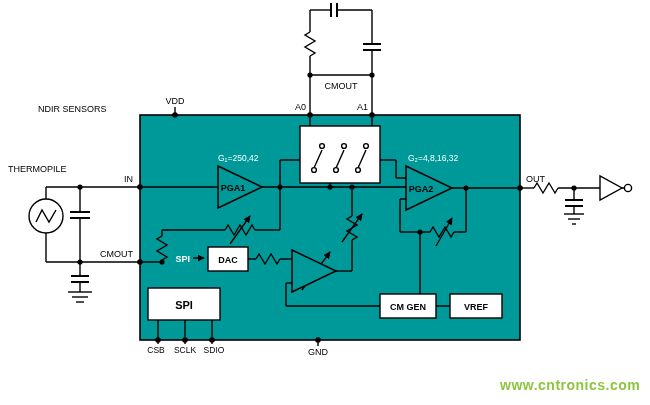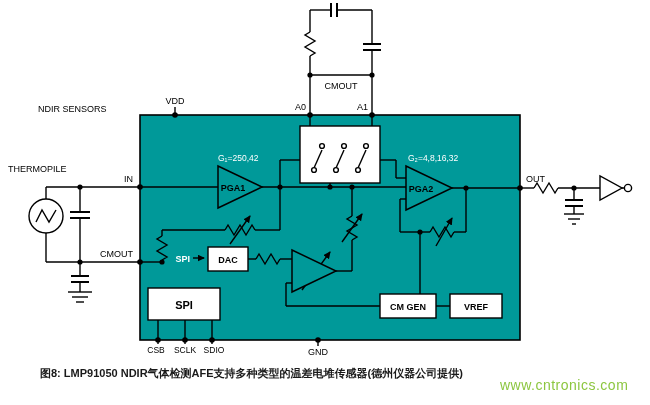--- a/index.html
+++ b/index.html
@@ -12,21 +12,21 @@
   .lbl-b{font-size:9px;font-weight:bold;}
   .lbl-w{fill:#ffffff;}
   .lbl-box{font-size:11px;font-weight:bold;}
   .wire{stroke:#000;stroke-width:1.4;fill:none;}
   .wire2{stroke:#000;stroke-width:2;fill:none;}
   .whitebox{fill:#ffffff;stroke:#000;stroke-width:1.4;}
   .amp{fill:#009999;stroke:#000;stroke-width:1.5;}
   .dot{fill:#000;stroke:none;}
   .caption{position:absolute;left:40px;top:366px;width:600px;font-size:11px;font-weight:bold;
            color:#1a1a1a;line-height:14px;}
-  .watermark{position:absolute;left:500px;top:377px;font-size:14px;font-weight:normal;
+  .watermark{position:absolute;left:500px;top:377px;font-size:14px;font-weight:bold;
              color:#8CC63F;letter-spacing:0.5px;}
 </style>
 </head>
 <body>
 
 <div class="canvas">
   <svg width="650" height="405" viewBox="0 0 650 405">
     <defs>
       <marker id="arr" markerWidth="9" markerHeight="9" refX="6.5" refY="3.5" orient="auto" markerUnits="userSpaceOnUse">
         <path d="M0,0 L7.5,3.5 L0,7 z" fill="#000"></path>
@@ -221,15 +221,14 @@
     <text x="408" y="161" class="lbl-sm lbl-w">G₂=4,8,16,32</text>
     <text x="233" y="191" class="lbl-b" text-anchor="middle">PGA1</text>
     <text x="421" y="192" class="lbl-b" text-anchor="middle">PGA2</text>
     <text x="190" y="262" class="lbl-b lbl-w" text-anchor="end">SPI</text>
     <text x="228" y="263" class="lbl-b" text-anchor="middle">DAC</text>
     <text x="184" y="309" class="lbl-box" text-anchor="middle">SPI</text>
     <text x="408" y="310" class="lbl-b" text-anchor="middle">CM GEN</text>
     <text x="476" y="310" class="lbl-b" text-anchor="middle">VREF</text>
   </svg>
 
-  <div class="caption">图8: LMP91050 NDIR气体检测AFE支持多种类型的温差电堆传感器(德州仪器公司提供)</div>
   <div class="watermark">www.cntronics.com</div>
 </div>
 
 </body></html>

